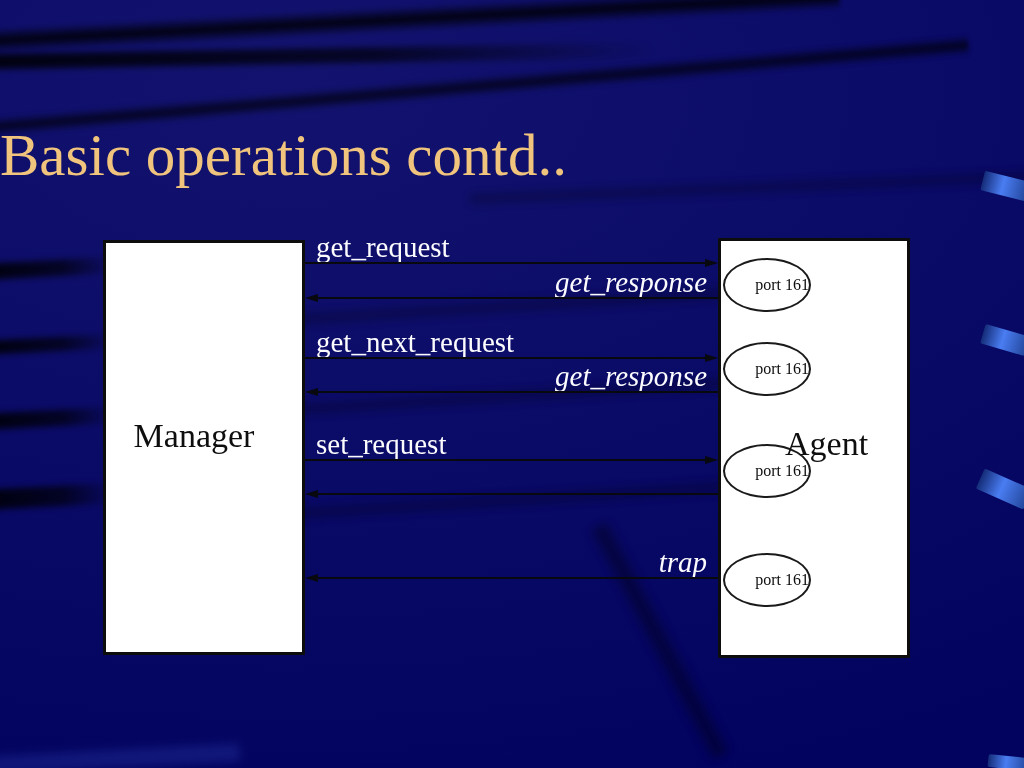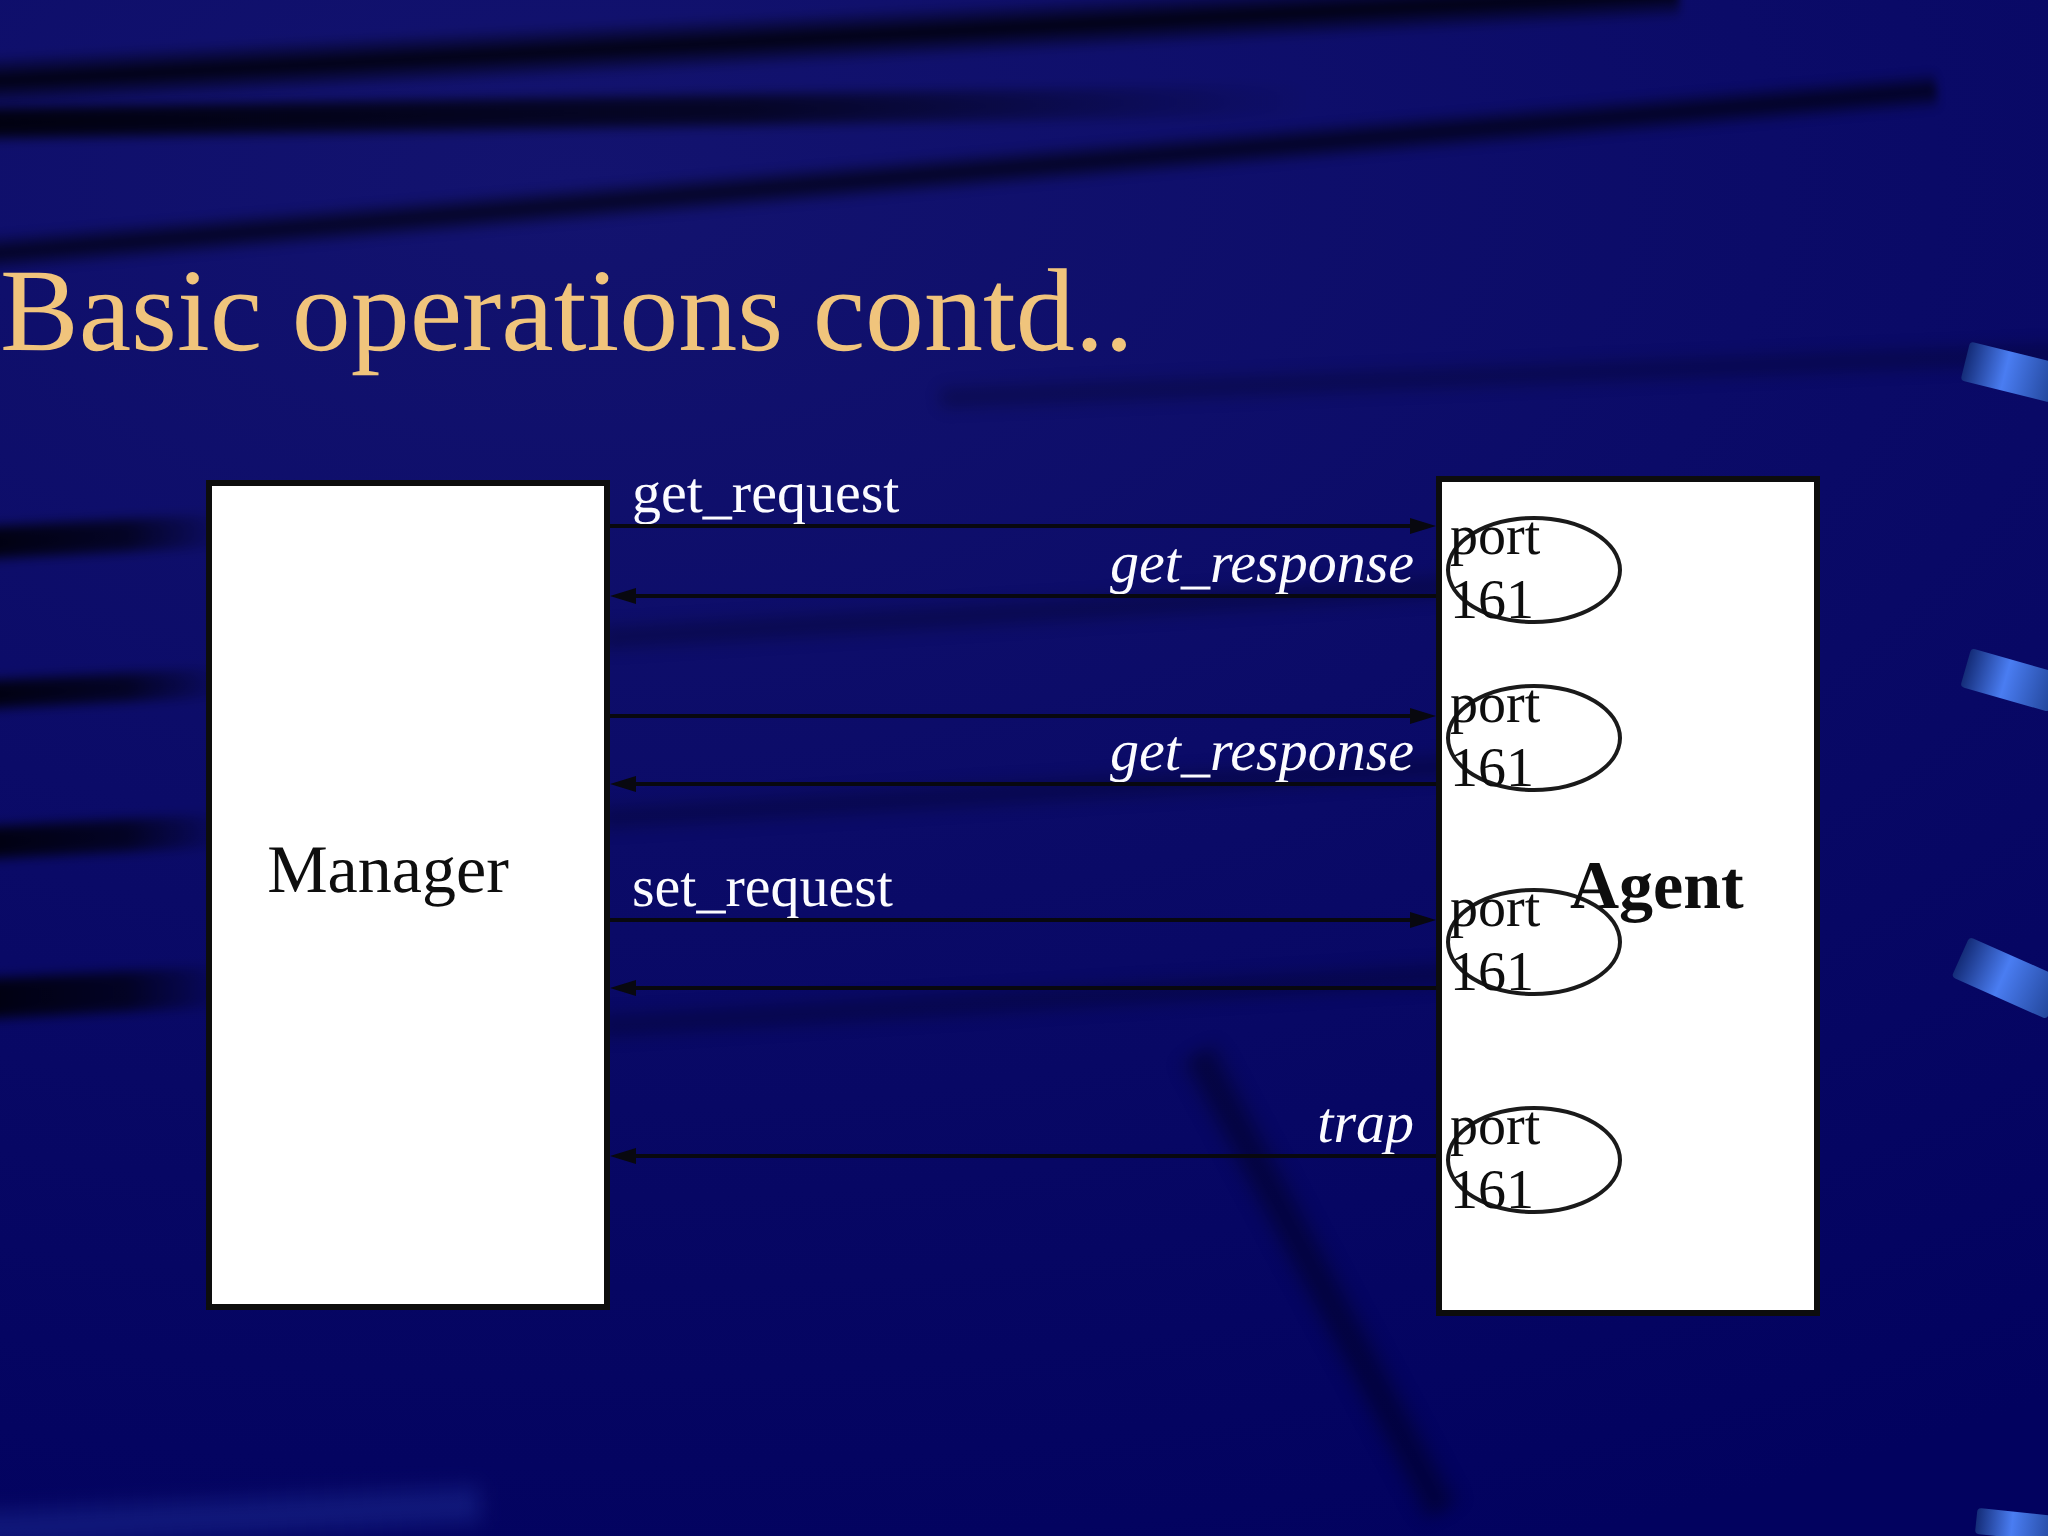--- a/index.html
+++ b/index.html
@@ -53,32 +53,32 @@
   .node-agent   { left: 718px; top: 238px; width: 192px; height: 420px; }
 
   .node-label {
     position: absolute;
     color: #0e0e0e;
     font-size: 34px;
     line-height: 36px;
     z-index: 8;
   }
   .manager-label { left: 103px; top: 418px; width: 182px; text-align: center; }
-  .agent-label   { left: 785px; top: 426px; font-weight: bold; }
+  .agent-label   { left: 785px; top: 426px; }
 
   .port {
     position: absolute;
     box-sizing: border-box;
     background: #fff;
     border: 2px solid #1a1a1a;
     border-radius: 50%;
     display: flex;
     align-items: center;
     justify-content: flex-end;
-    font-size: 28px;
+    font-size: 16px;
     color: #0e0e0e;
     z-index: 6;
   }
   .port-162  { left: 209px; top: 552px; width: 94px; height: 56px; }
   .port-161a { left: 723px; top: 258px; width: 88px; height: 54px; }
   .port-161b { left: 723px; top: 342px; width: 88px; height: 54px; }
   .port-161c { left: 723px; top: 444px; width: 88px; height: 54px; }
   .port-161d { left: 723px; top: 553px; width: 88px; height: 54px; }
 
   
@@ -156,20 +156,21 @@
   </div>
   <div class="port port-161c">
     <span>port 161</span>
   </div>
   <div class="port port-161d">
     <span>port 161</span>
   </div>
 
   <div class="msg-label" style="top:234px">get_request</div>
   <div class="msg-label align-right" style="top:269px">get_response</div>
+  <div class="msg-label" style="top:329px">get_next_request</div>
   <div class="msg-label align-right" style="top:363px">get_response</div>
   <div class="msg-label" style="top:431px">set_request</div>
   <div class="msg-label align-right trap-pad" style="top:549px">trap</div>
 
   <div class="arrow dir-right" style="top:257px">
     <i class="line"></i>
     <i class="head"></i>
   </div>
   <div class="arrow dir-left" style="top:292px">
     <i class="line"></i>

